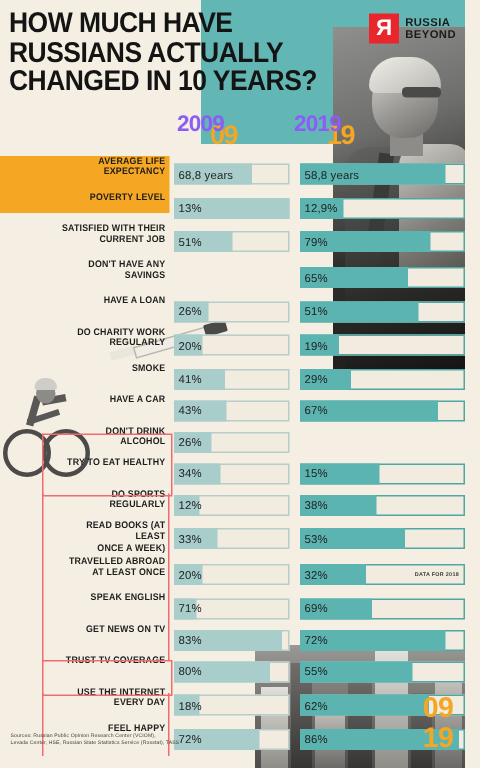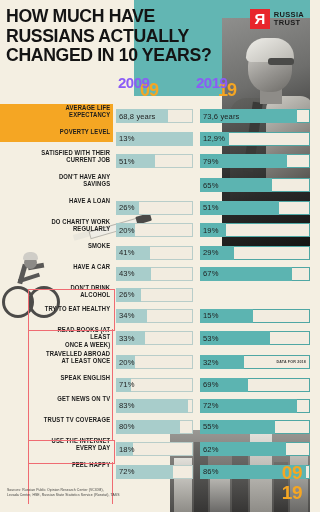--- a/index.html
+++ b/index.html
@@ -172,21 +172,21 @@
     <div>RUSSIANS ACTUALLY</div>
     <div>CHANGED IN 10 YEARS?</div>
   </div>
 
   <div class="logo">
     <div class="logo-mark">
       <span>Я</span>
     </div>
     <div class="logo-txt">
       <div>RUSSIA</div>
-      <div>TRUST</div>
+      <div>BEYOND</div>
     </div>
   </div>
 
   <div class="yr-ghost a">09</div>
   <div class="yr-ghost b">19</div>
   <div class="yr a">2009</div>
   <div class="yr b">2019</div>
 
   <div class="orange-block"></div>
 
@@ -200,21 +200,21 @@
         </div>
         <div class="bars">
           <div class="bar-group g2009">
             <div class="track"></div>
             <div class="fill" style="width: 68%;"></div>
             <div class="val">68,8 years</div>
           </div>
           <div class="bar-group g2019">
             <div class="track"></div>
             <div class="fill" style="width: 88%;"></div>
-            <div class="val">73,6 years</div>
+            <div class="val">58,8 years</div>
           </div>
         </div>
       </div>
       <div class="row" style="--h: 21px;">
         <div class="row-label-wrap">
           <div class="row-label">
             <div>POVERTY LEVEL</div>
           </div>
         </div>
         <div class="bars">
@@ -365,20 +365,39 @@
         <div class="bars">
           <div class="bar-group g2009">
             <div class="track"></div>
             <div class="fill" style="width: 40%;"></div>
             <div class="val">34%</div>
           </div>
           <div class="bar-group g2019">
             <div class="track"></div>
             <div class="fill" style="width: 48%;"></div>
             <div class="val">15%</div>
+          </div>
+        </div>
+      </div>
+      <div class="row" style="--h: 21px;">
+        <div class="row-label-wrap">
+          <div class="row-label">
+            <div>DO SPORTS REGULARLY</div>
+          </div>
+        </div>
+        <div class="bars">
+          <div class="bar-group g2009">
+            <div class="track"></div>
+            <div class="fill" style="width: 22%;"></div>
+            <div class="val">12%</div>
+          </div>
+          <div class="bar-group g2019">
+            <div class="track"></div>
+            <div class="fill" style="width: 46%;"></div>
+            <div class="val">38%</div>
           </div>
         </div>
       </div>
       <div class="row" style="--h: 24px;">
         <div class="row-label-wrap">
           <div class="row-label">
             <div>READ BOOKS (AT LEAST</div>
             <div>ONCE A WEEK)</div>
           </div>
         </div>

